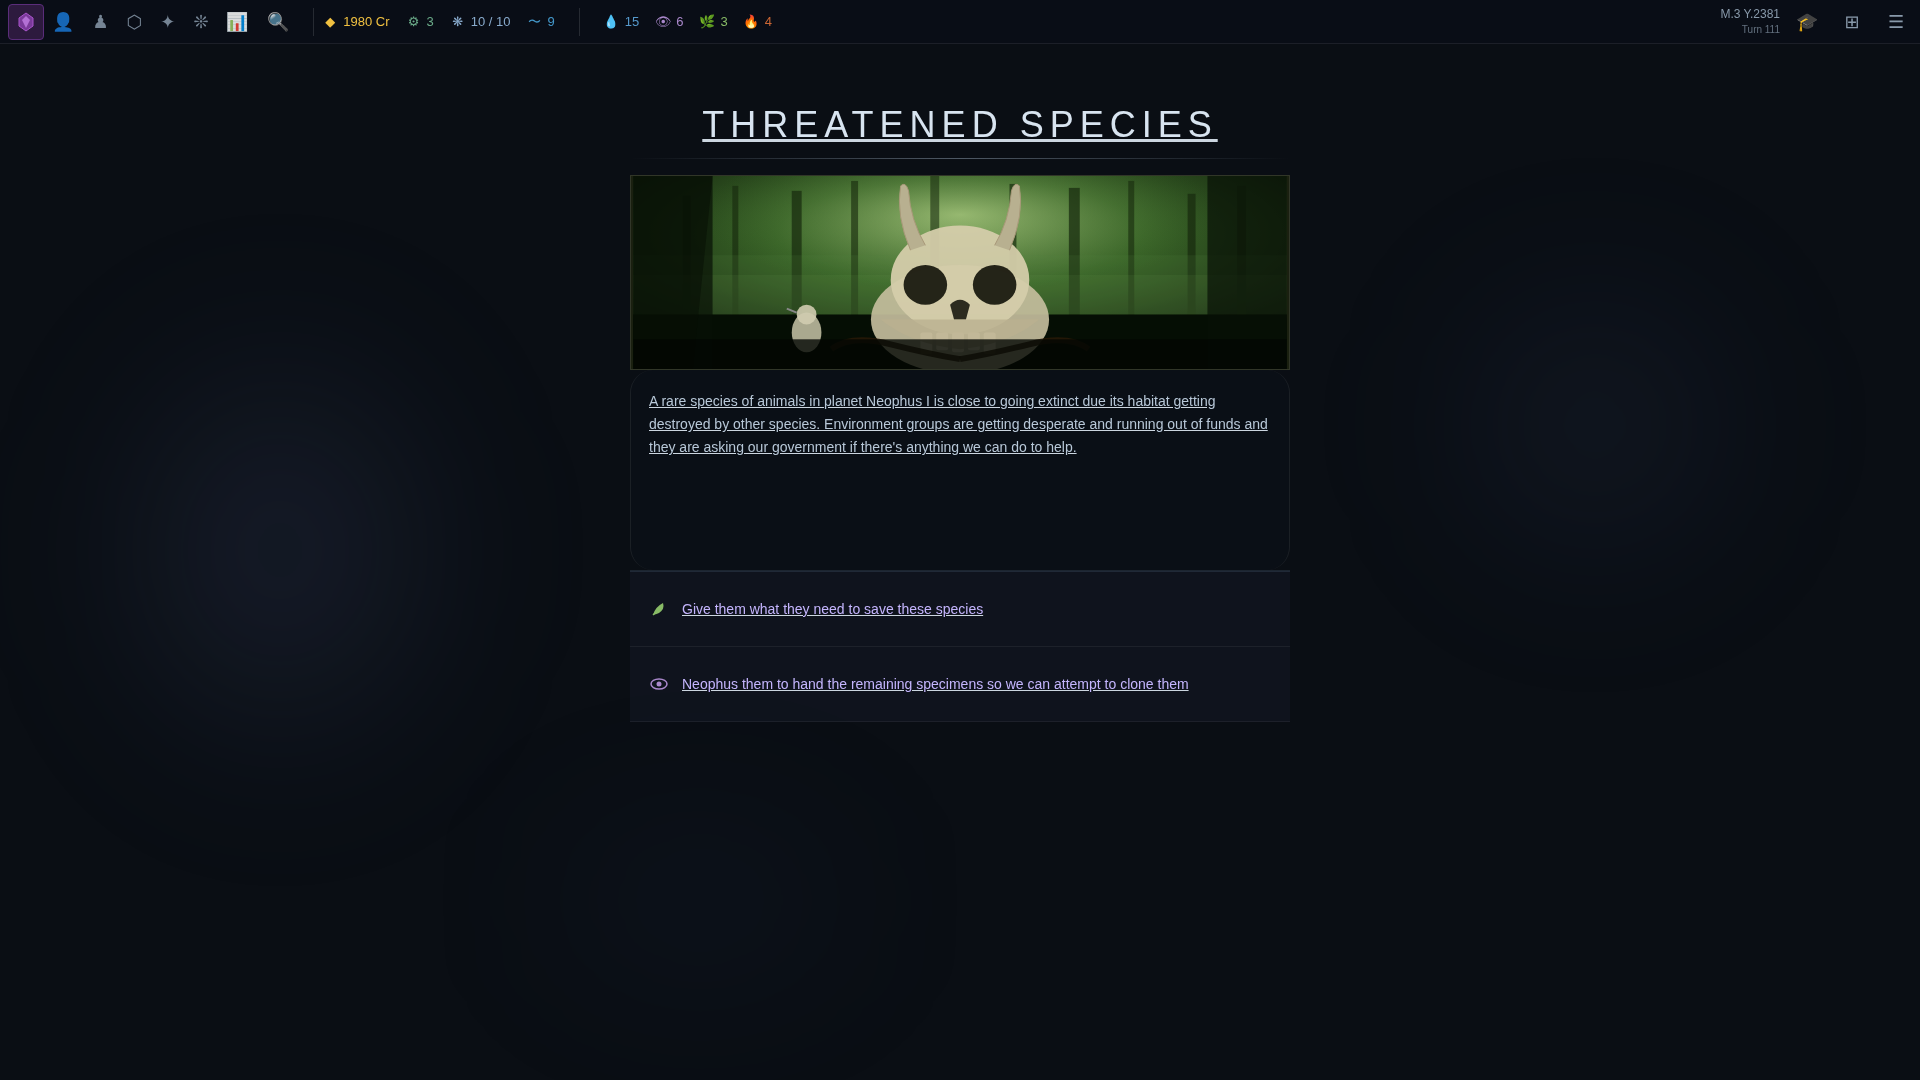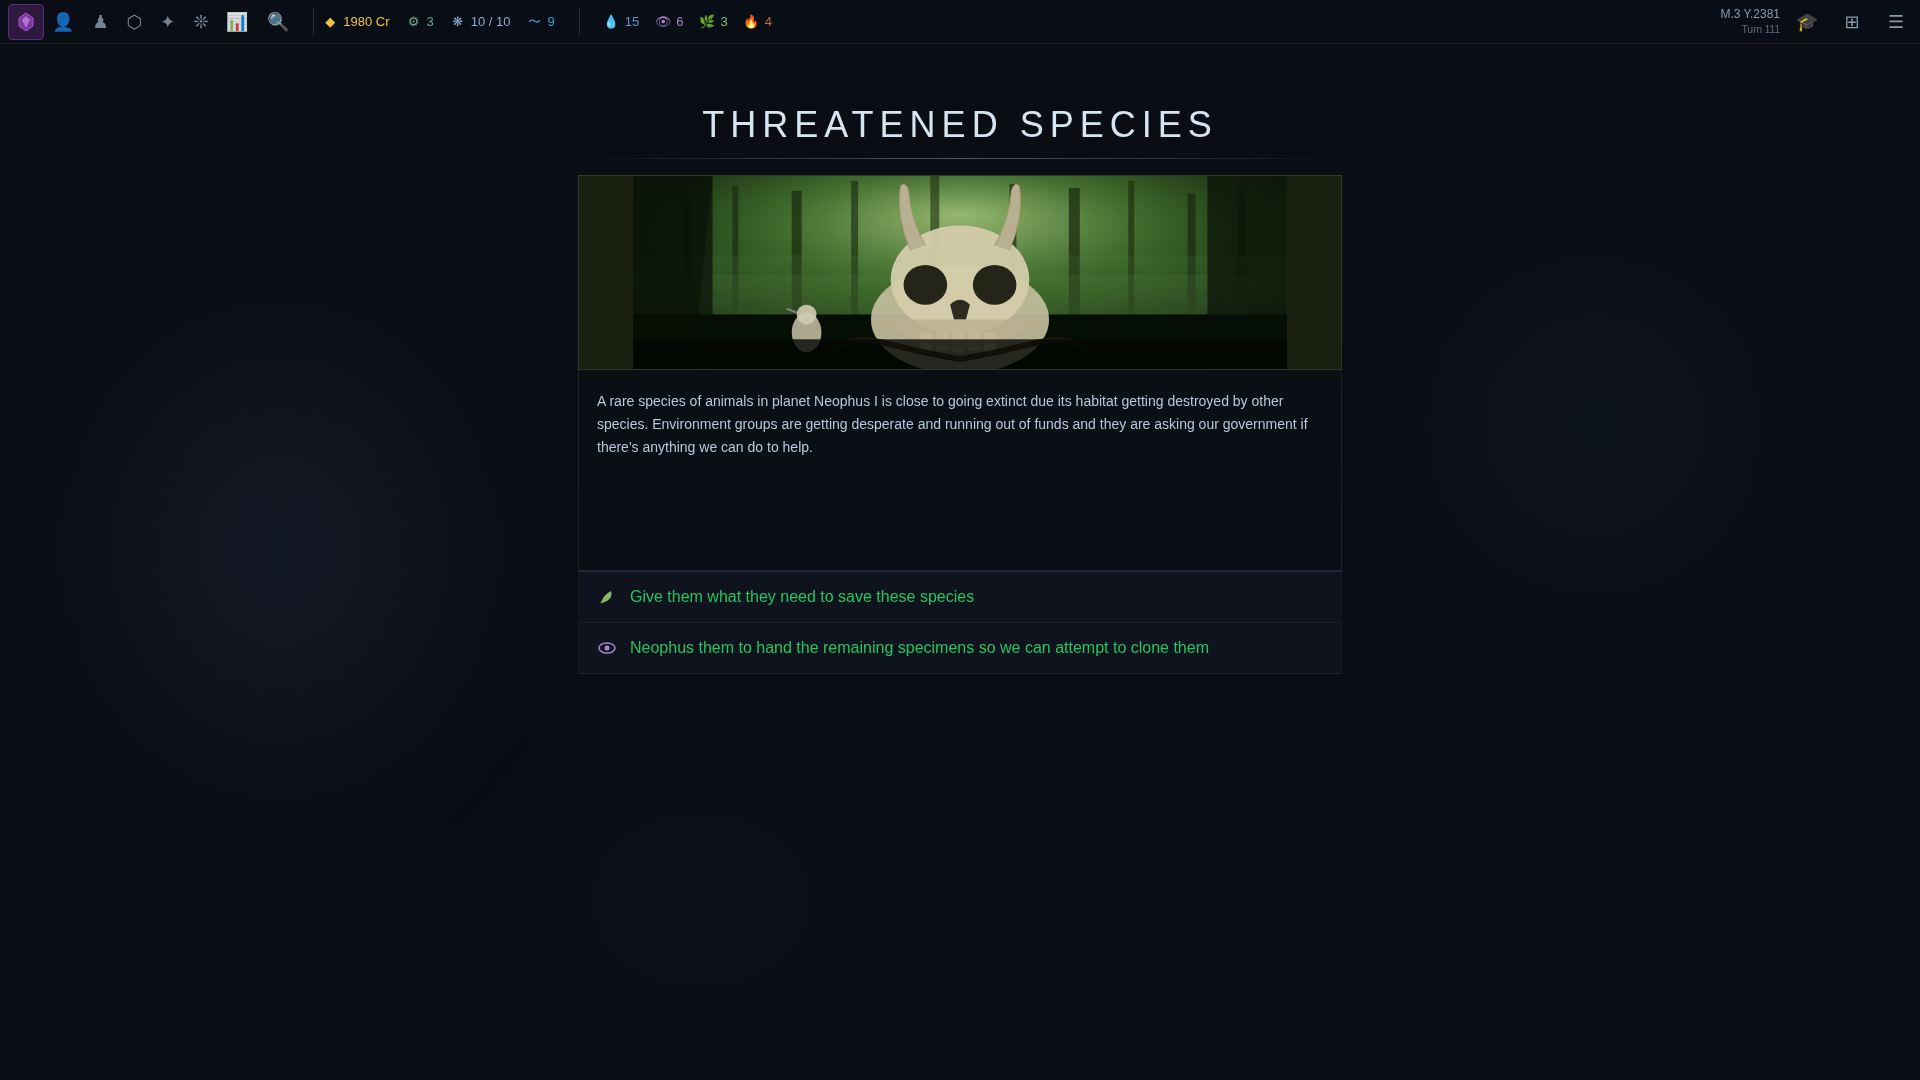--- a/index.html
+++ b/index.html
@@ -133,22 +133,23 @@
     .main-content {
       position: absolute;
       top: 44px; left: 0; right: 0; bottom: 0;
       display: flex;
       align-items: flex-start;
       justify-content: center;
       padding-top: 60px;
     }
 
     .event-panel {
-      width: 764px;
+      width: 660px;
       background: transparent;
+      text-decoration: underline;
     }
 
     
     .event-title-section {
       text-align: center;
       margin-bottom: 16px;
     }
 
     .event-title {
       font-size: 36px;
@@ -182,20 +183,21 @@
       height: 100%;
     }
 
     
     .event-body {
       background: rgba(10,15,22,0.85);
       padding: 20px 18px;
       min-height: 200px;
       border-left: 1px solid rgba(255,255,255,0.07);
       border-right: 1px solid rgba(255,255,255,0.07);
+      border-radius: 23px;
     }
 
     .event-description {
       font-size: 14px;
       line-height: 1.65;
       color: #b8c8d8;
     }
 
     
     .event-sep {
@@ -208,28 +210,28 @@
     .event-choices {
       display: flex;
       flex-direction: column;
       gap: 0;
     }
 
     .choice-btn {
       display: flex;
       align-items: center;
       gap: 12px;
-      padding: 14px 18px;
+      padding: 26px 18px;
       background: rgba(15,20,30,0.9);
       border: none;
       border-bottom: 1px solid rgba(255,255,255,0.06);
       cursor: pointer;
       text-align: left;
-      color: #22c55e;
-      font-size: 16px;
+      color: #c4b5fd;
+      font-size: 14px;
       width: 100%;
       transition: background 0.15s;
     }
 
     .choice-btn:first-child {
       border-top: 1px solid rgba(100,130,160,0.2);
     }
 
     .choice-icon {
       width: 22px; height: 22px;

